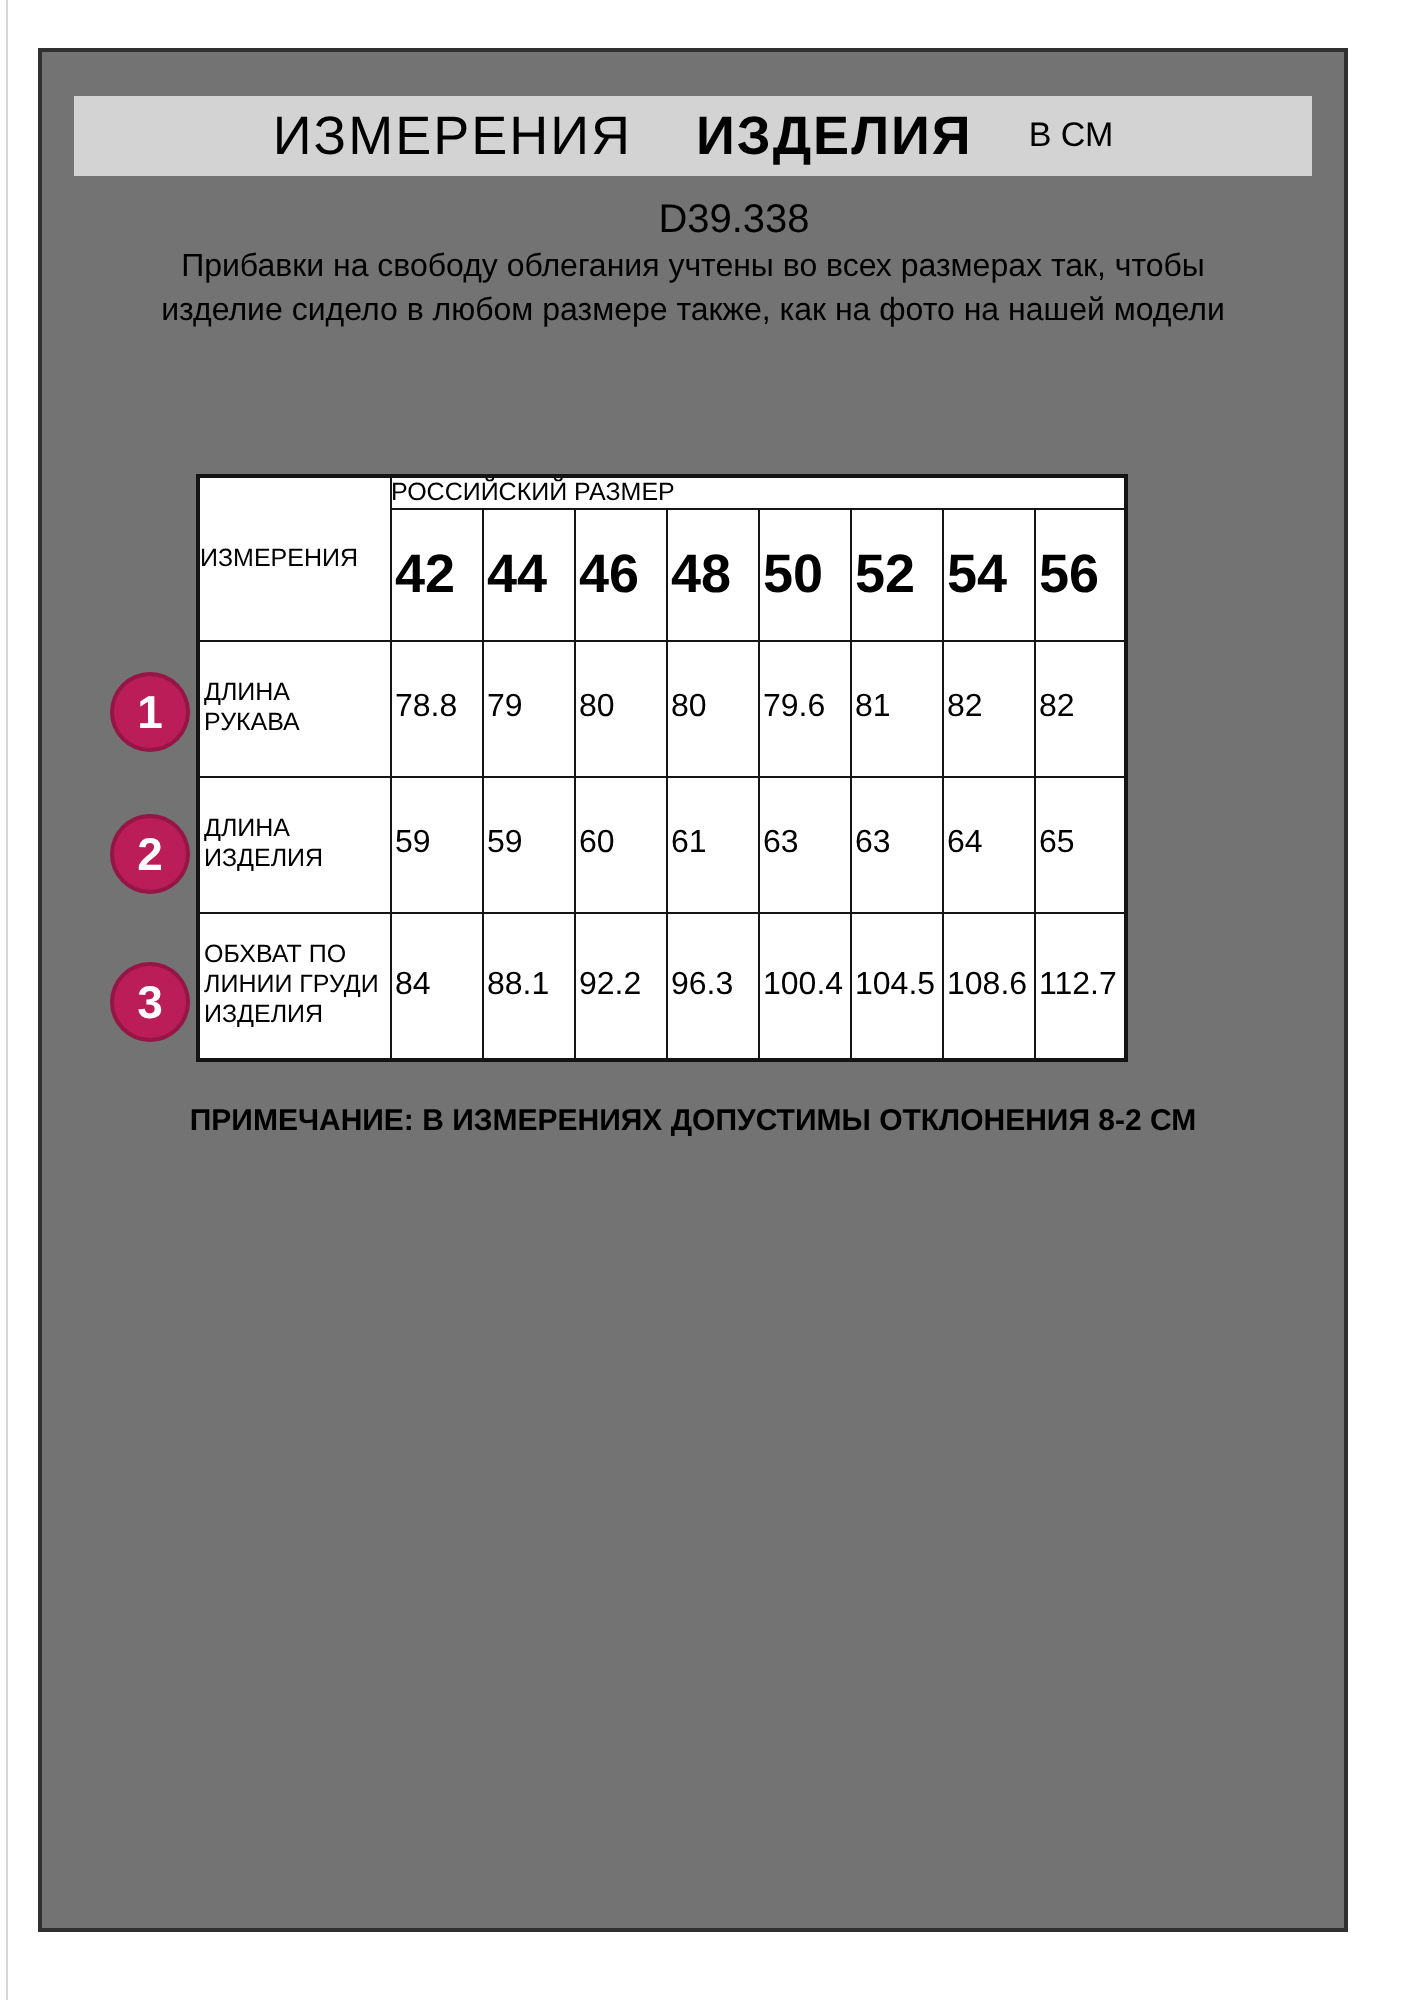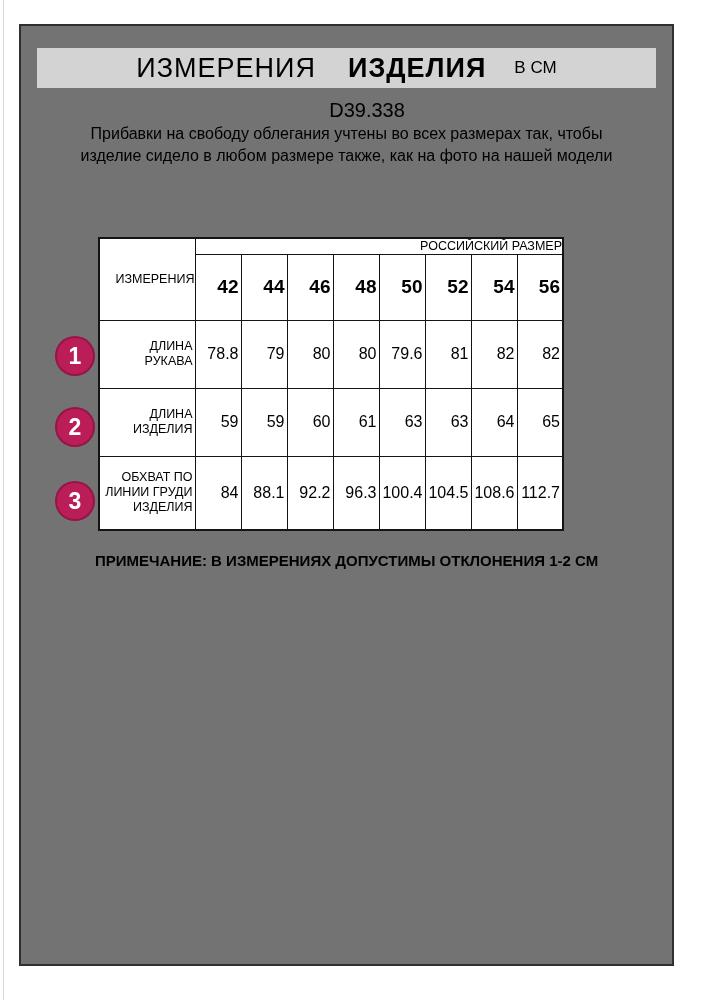--- a/index.html
+++ b/index.html
@@ -47,31 +47,31 @@
     position:absolute;left:77px;top:211px;
   }
   table.size-table{
     border-collapse:collapse;
     table-layout:fixed;
     border:2px solid #141414;
   }
   table.size-table th,table.size-table td{
     border:1.5px solid #141414;
     padding:1px 2px;
-    text-align:right;
+    text-align:left;
     vertical-align:middle;
     background:#fff;
     overflow:hidden;
   }
   .col-label{width:96px;}
   .col-size{width:46px;}
   tr.group-row{height:16px;}
   tr.group-row th{font-size:12.5px;font-weight:400;padding:0;}
   tr.sizes-row{height:66px;}
-  tr.sizes-row th{font-size:19px;font-weight:700;}
+  tr.sizes-row th{font-size:27px;font-weight:700;}
   th.corner{font-size:13px;font-weight:400;}
   tr.data-row-0{height:68px;}
   tr.data-row-1{height:68px;}
   tr.data-row-2{height:74px;margin-top:44px;}
   td.row-label{font-size:12.5px;line-height:15px;font-weight:400;}
   td.val{font-size:16px;font-weight:400;}
   .badge{
     position:absolute;left:34px;
     width:40px;height:40px;border-radius:50%;
     background:var(--badge,#BB1D59);
@@ -167,15 +167,15 @@
         <td class="val">112.7</td>
       </tr>
     </tbody>
       </table>
   </div>
 
   <div class="badge badge-1">1</div>
   <div class="badge badge-2">2</div>
   <div class="badge badge-3">3</div>
 
-  <div class="note">ПРИМЕЧАНИЕ: В ИЗМЕРЕНИЯХ ДОПУСТИМЫ ОТКЛОНЕНИЯ 1-2 СМ</div>
+  <div class="note">ПРИМЕЧАНИЕ: В ИЗМЕРЕНИЯХ ДОПУСТИМЫ ОТКЛОНЕНИЯ 8-2 СМ</div>
 
 </div>
 
 </body></html>

